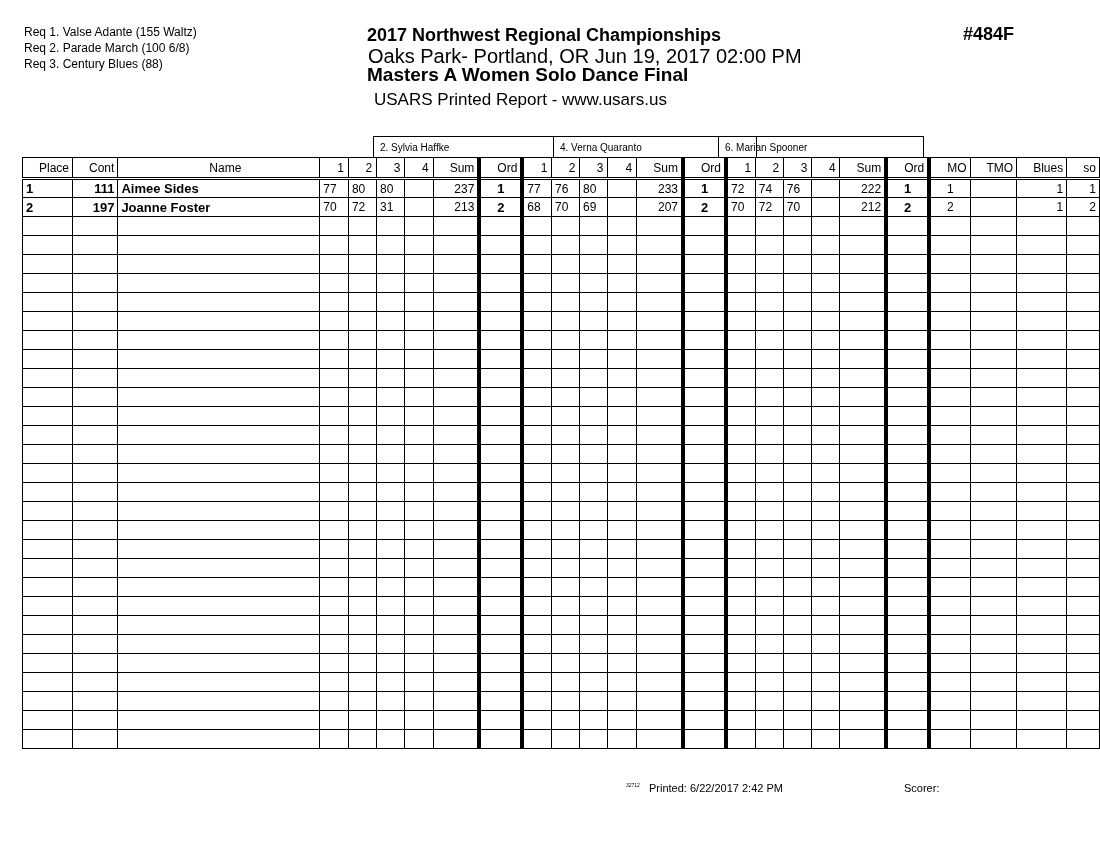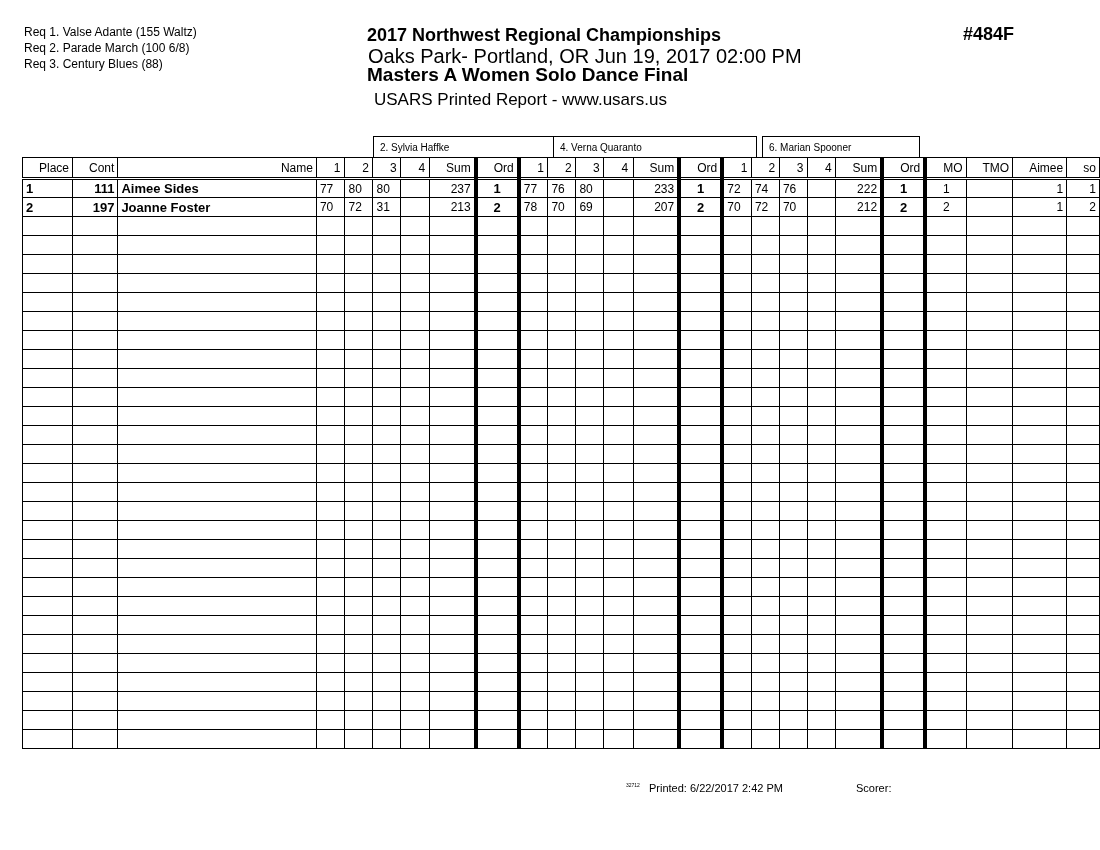--- a/index.html
+++ b/index.html
@@ -14,21 +14,21 @@
   .evnum { font-weight:bold; font-size:18px; left:963px; top:24px; }
 
   
   .jbox { position:absolute; top:136px; height:21px; border:1px solid #000; border-bottom:none;
           box-sizing:border-box; font-size:10px; padding:5px 0 0 6px; }
 
   table.grid { position:absolute; left:22px; top:157px; border-collapse:collapse; table-layout:fixed; }
   table.grid td { border:1px solid #000; height:19px; padding:0 3px; font-size:12px; box-sizing:border-box;
                   overflow:hidden; white-space:nowrap; }
   table.grid tr.hdr td { height:21px; text-align:center; font-size:12px; border-bottom:3px double #000;padding-left:16px; }
-  table.grid tr.hdr td.left { text-align:right; }
+  table.grid tr.hdr td.left { text-align:center; }
   td.num { text-align:right; }
   td.ctr { text-align:center; }
   td.b { font-weight:bold; font-size:13px !important; }
   td.thickR { border-right:4px solid #000 !important; }
   .footer { top:782px; font-size:11px; }
   .tiny { font-size:5px; }
 </style>
 </head>
 <body>
 
@@ -37,21 +37,21 @@
 <div class="abs req" style="top:56px;">Req  3.  Century Blues (88)</div>
 
 <div class="abs title" style="left:367px; top:25px;">2017 Northwest Regional Championships</div>
 <div class="abs sub" style="left:368px; top:45px;">Oaks Park- Portland, OR  Jun 19, 2017  02:00 PM</div>
 <div class="abs event" style="left:367px; top:64px;">Masters A Women Solo Dance Final</div>
 <div class="abs report" style="left:374px; top:90px;">USARS Printed Report - www.usars.us</div>
 <div class="abs evnum">#484F</div>
 
 <div class="jbox" style="left:373px; width:181px;">2.  Sylvia Haffke</div>
 <div class="jbox" style="left:553px; width:204px;">4.  Verna Quaranto</div>
-<div class="jbox" style="left:762px; width:158px;">6.  Marian  Spooner</div>
+<div class="jbox" style="left:718px; width:206px;">6.  Marian  Spooner</div>
 
 <table class="grid">
   <colgroup>
     <col style="width:37px">
       <col style="width:37px">
       <col style="width:277px">
     <col style="width:30px">
       <col style="width:29px">
       <col style="width:29px">
       <col style="width:30px">
@@ -92,21 +92,21 @@
       <td class="thickR">Sum</td>
       <td class="thickR">Ord</td>
       <td>1</td>
       <td>2</td>
       <td>3</td>
       <td>4</td>
       <td class="thickR">Sum</td>
       <td class="thickR">Ord</td>
       <td>MO</td>
       <td>TMO</td>
-      <td>Aimee</td>
+      <td>Blues</td>
       <td>so</td>
     </tr>
   <tr>
         <td class="b">1</td>
         <td class="b num">111</td>
         <td class="b">Aimee Sides</td>
         <td>77</td>
         <td>80</td>
         <td>80</td>
         <td></td>
@@ -132,21 +132,21 @@
       <tr>
         <td class="b">2</td>
         <td class="b num">197</td>
         <td class="b">Joanne Foster</td>
         <td>70</td>
         <td>72</td>
         <td>31</td>
         <td></td>
         <td class="num thickR">213</td>
         <td class="b ctr thickR">2</td>
-        <td>78</td>
+        <td>68</td>
         <td>70</td>
         <td>69</td>
         <td></td>
         <td class="num thickR">207</td>
         <td class="b ctr thickR">2</td>
         <td>70</td>
         <td>72</td>
         <td>70</td>
         <td></td>
         <td class="num thickR">212</td>
@@ -910,13 +910,13 @@
         <td></td>
         <td></td>
         <td></td>
         <td></td>
       </tr>
     </tbody>
 </table>
 
 <div class="abs footer tiny" style="left:626px; top:782px;">32712</div>
 <div class="abs footer" style="left:649px;">Printed:  6/22/2017  2:42 PM</div>
-<div class="abs footer" style="left:856px;">Scorer:</div>
+<div class="abs footer" style="left:904px;">Scorer:</div>
 
 </body></html>

